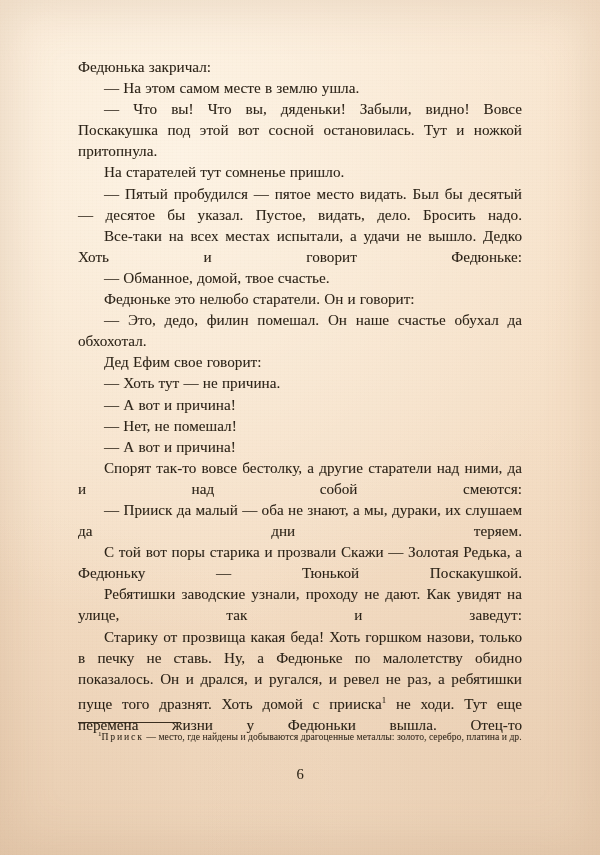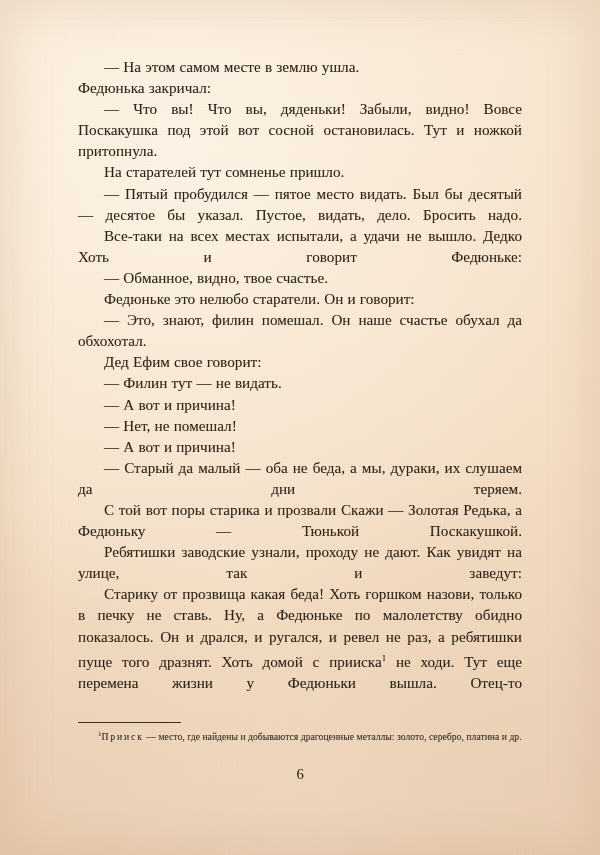--- a/index.html
+++ b/index.html
@@ -124,35 +124,36 @@
   }
 </style>
 </head>
 <body>
 
 <div id="page"></div>
 <div id="grain"></div>
 <div id="edgeshade"></div>
 
 <div id="textblock">
+  <p class="para">Федюнька закричал:</p>
   <p class="para ind">— На этом самом месте в землю ушла.</p>
-  <p class="para">Федюнька закричал:</p>
   <p class="para ind last-justify">— Что вы! Что вы, дяденьки! Забыли, видно! Вовсе Поскакушка под этой вот сосной остановилась. Тут и ножкой притопнула.</p>
   <p class="para ind">На старателей тут сомненье пришло.</p>
   <p class="para ind last-justify">— Пятый пробудился — пятое место видать. Был бы десятый — десятое бы указал. Пустое, видать, дело. Бросить надо.</p>
   <p class="para ind last-justify">Все-таки на всех местах испытали, а удачи не вышло. Дедко Хоть и говорит Федюньке:</p>
-  <p class="para ind">— Обманное, видно, твое счастье.</p>
+  <p class="para ind">— Обманное, домой, твое счастье.</p>
   <p class="para ind">Федюньке это нелюбо старатели. Он и говорит:</p>
-  <p class="para ind last-justify">— Это, знают, филин помешал. Он наше счастье обухал да обхохотал.</p>
+  <p class="para ind last-justify">— Это, дедо, филин помешал. Он наше счастье обухал да обхохотал.</p>
   <p class="para ind">Дед Ефим свое говорит:</p>
-  <p class="para ind">— Филин тут — не видать.</p>
+  <p class="para ind">— Хоть тут — не причина.</p>
   <p class="para ind">— А вот и причина!</p>
   <p class="para ind">— Нет, не помешал!</p>
   <p class="para ind">— А вот и причина!</p>
-  <p class="para ind last-justify">— Старый да малый — оба не беда, а мы, дураки, их слушаем да дни теряем.</p>
+  <p class="para ind last-justify">Спорят так-то вовсе бестолку, а другие старатели над ними, да и над собой смеются:</p>
+  <p class="para ind last-justify">— Прииск да малый — оба не знают, а мы, дураки, их слушаем да дни теряем.</p>
   <p class="para ind last-justify">С той вот поры старика и прозвали Скажи — Золотая Редька, а Федюньку — Тюнькой Поскакушкой.</p>
   <p class="para ind last-justify">Ребятишки заводские узнали, проходу не дают. Как увидят на улице, так и заведут:</p>
   <p class="para ind last-justify">
     <span>Старику от прозвища какая беда! Хоть горшком назови, только в печку не ставь. Ну, а Федюньке по малолетству обидно показалось. Он и дрался, и ругался, и ревел не раз, а ребятишки пуще того дразнят. Хоть домой с прииска</span><span class="fn-marker">1</span><span> не ходи. Тут еще перемена жизни у Федюньки вышла. Отец-то</span>
   </p>
 </div>
 
 <div id="footnote-wrap">
   <div id="footnote-rule"></div>
   <p id="footnote">

